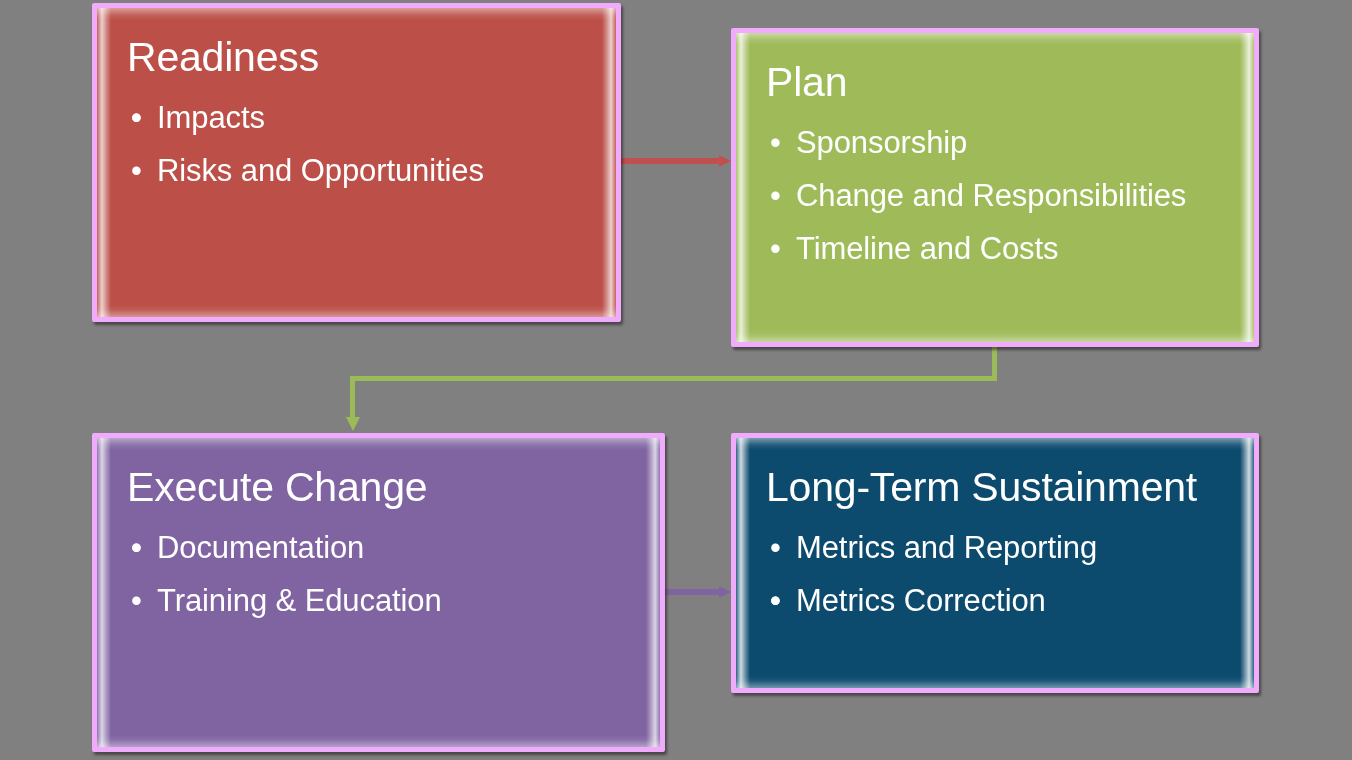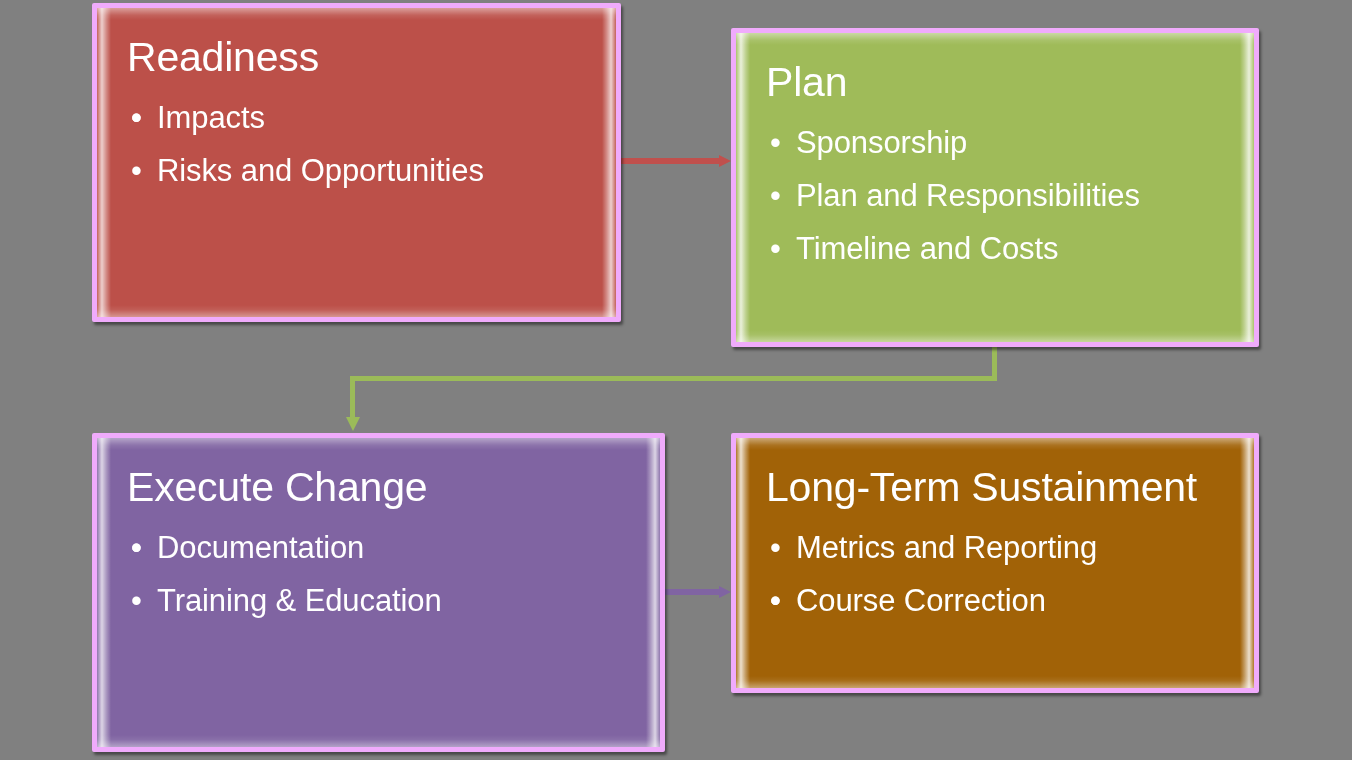--- a/index.html
+++ b/index.html
@@ -139,21 +139,21 @@
     <div class="bev bottom" style="background:linear-gradient(to top, rgba(255,255,255,0.40) 0%, rgba(255,255,255,0.08) 60%, rgba(255,255,255,0) 100%);"></div>
     <div class="inner">
       <h2>Plan</h2>
       <ul>
         <li>
           <span class="bullet">•</span>
           <span>Sponsorship</span>
         </li>
         <li>
           <span class="bullet">•</span>
-          <span>Plan and Responsibilities</span>
+          <span>Change and Responsibilities</span>
         </li>
         <li>
           <span class="bullet">•</span>
           <span>Timeline and Costs</span>
         </li>
       </ul>
     </div>
   </div>
 
   <div class="node" style="left:92px; top:433px; width:573px; height:319px; background:#8064A2;">
@@ -172,36 +172,36 @@
           <span>Documentation</span>
         </li>
         <li>
           <span class="bullet">•</span>
           <span>Training &amp; Education</span>
         </li>
       </ul>
     </div>
   </div>
 
-  <div class="node" style="left:731px; top:433px; width:528px; height:260px; background:#a16207;">
+  <div class="node" style="left:731px; top:433px; width:528px; height:260px; background:#0c4a6e;">
     <div class="bev left" style="background:linear-gradient(to right, rgba(255,255,255,0.14) 0%, rgba(255,255,255,0.80) 35%, rgba(255,255,255,0.34) 70%, rgba(255,255,255,0) 100%);"></div>
     <div class="bev right" style="background:linear-gradient(to left, rgba(255,255,255,0.14) 0%, rgba(255,255,255,0.80) 35%, rgba(255,255,255,0.34) 70%, rgba(255,255,255,0) 100%);"></div>
     <div class="bev top" style="background:linear-gradient(to bottom, rgba(255,255,255,0.45) 0%, rgba(255,255,255,0.10) 60%, rgba(255,255,255,0) 100%);"></div>
     <div class="bev bottom" style="background:linear-gradient(to top, rgba(255,255,255,0.42) 0%, rgba(255,255,255,0.08) 60%, rgba(255,255,255,0) 100%);"></div>
     <div class="inner">
       <h2>Long-Term Sustainment</h2>
       <ul>
         <li>
           <span class="bullet">•</span>
           <span>Metrics and Reporting</span>
         </li>
         <li>
           <span class="bullet">•</span>
         </li>
         <li>
           <span class="bullet">•</span>
-          <span>Course Correction</span>
+          <span>Metrics Correction</span>
         </li>
       </ul>
     </div>
   </div>
 
 </div>
 
 </body></html>

